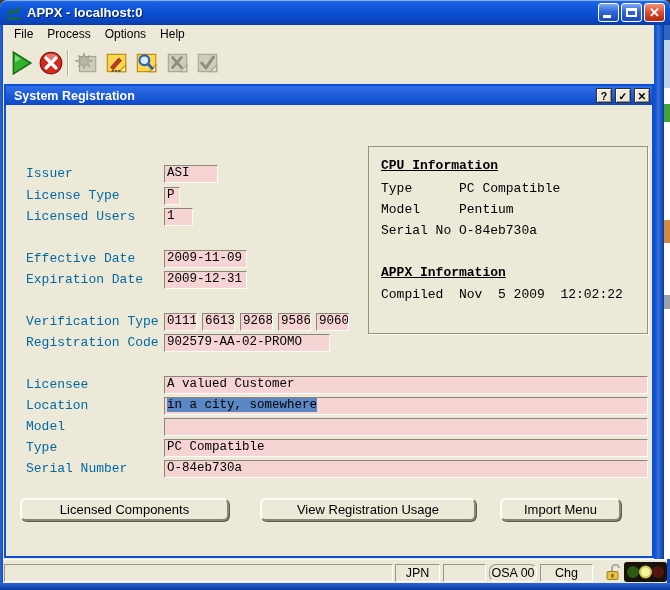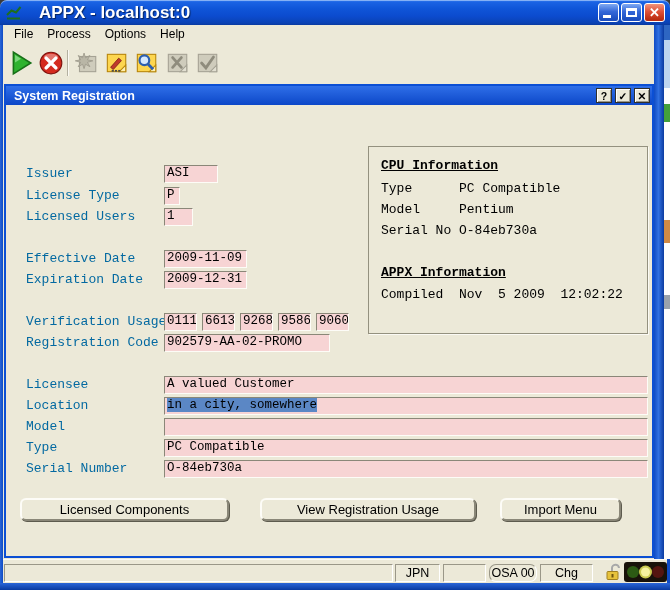--- a/index.html
+++ b/index.html
@@ -6,21 +6,21 @@
   html,body { width:670px; height:590px; }
   body { font-family: "Liberation Sans", sans-serif; }
   .screen { position:relative; width:670px; height:590px; background:#3a3a3a; overflow:hidden; }
 
   
   .titlebar { position:absolute; left:0; top:0; width:670px; height:25px;
     border-radius:7px 7px 0 0;
     background:linear-gradient(180deg,#3d85f2 0%,#1b63e4 8%,#0f55d8 35%,#0c4bce 65%,#0a42b4 92%,#0939a0 100%);
     box-shadow:inset 0 1px 0 rgba(255,255,255,.4);
     display:flex; align-items:center; padding:0 5px; }
-  .tb-title { color:#fff; font-weight:bold; font-size:17px; margin-left:17px; flex:1;
+  .tb-title { color:#fff; font-weight:bold; font-size:13px; margin-left:5px; flex:1;
     text-shadow:1px 1px 1px rgba(0,0,0,.55); white-space:nowrap; }
   .winbtn { width:21px; height:19px; border-radius:3px; border:1px solid #fff; margin-left:2px;
     position:relative; cursor:default; }
   .winbtn.minb, .winbtn.maxb { background:linear-gradient(180deg,#7fa9f2,#3367d8 45%,#1c4fc0 90%); }
   .winbtn.closeb { background:linear-gradient(180deg,#f2947c,#de5038 45%,#bb2d12 90%);
     color:#fff; font-weight:bold; font-size:13px; line-height:17px; text-align:center; }
   .minb .g { position:absolute; left:4px; bottom:3px; width:8px; height:3px; background:#fff; }
   .maxb .g { position:absolute; left:4px; top:4px; width:11px; height:9px; border:2px solid #fff; border-top-width:3px; }
 
   .winbody { position:absolute; left:3px; top:25px; width:651px; height:558px; background:#ece9d8; }
@@ -189,21 +189,21 @@
     </div>
     <span class="dlgbtn" style="right:40px;">?</span>
     <span class="dlgbtn" style="right:21px;">✓</span>
     <span class="dlgbtn" style="right:2px;">✕</span>
 
     <div class="flabel" style="top:80px;">Issuer</div>
     <div class="flabel" style="top:102px;">License Type</div>
     <div class="flabel" style="top:123px;">Licensed Users</div>
     <div class="flabel" style="top:165px;">Effective Date</div>
     <div class="flabel" style="top:186px;">Expiration Date</div>
-    <div class="flabel" style="top:228px;">Verification Usage</div>
+    <div class="flabel" style="top:228px;">Verification Type</div>
     <div class="flabel" style="top:249px;">Registration Code</div>
     <div class="flabel" style="top:291px;">Licensee</div>
     <div class="flabel" style="top:312px;">Location</div>
     <div class="flabel" style="top:333px;">Model</div>
     <div class="flabel" style="top:354px;">Type</div>
     <div class="flabel" style="top:375px;">Serial Number</div>
 
     <div class="ffield" style="left:158px; top:79px;  width:54px;">ASI</div>
     <div class="ffield" style="left:158px; top:101px; width:16px;">P</div>
     <div class="ffield" style="left:158px; top:122px; width:29px;">1</div>

